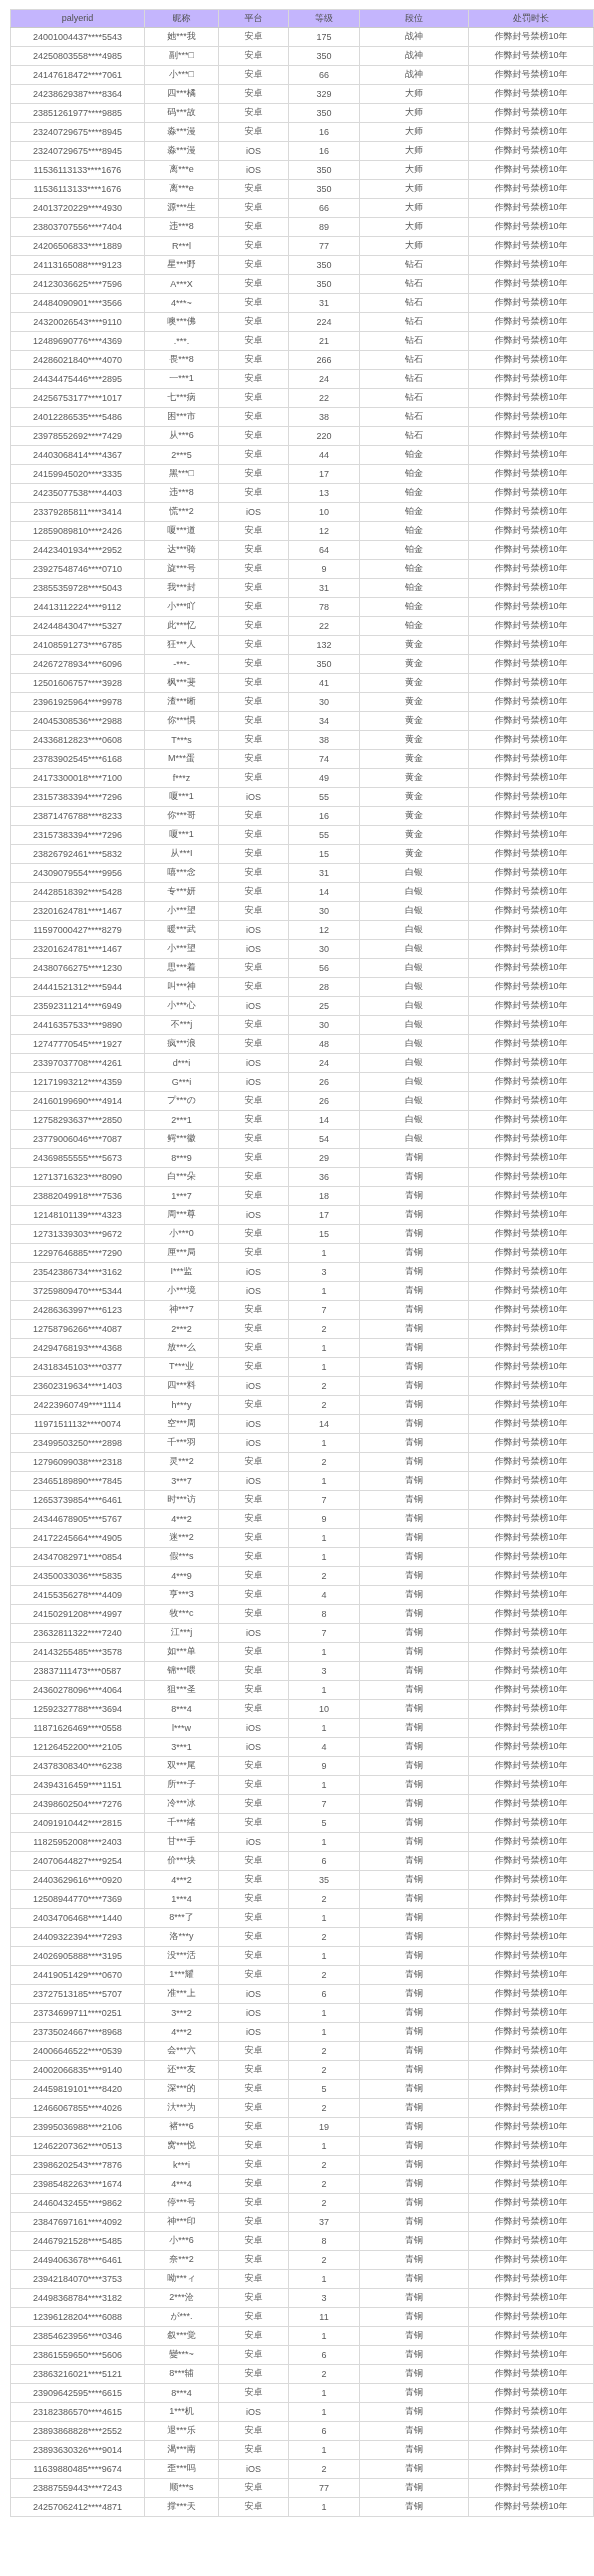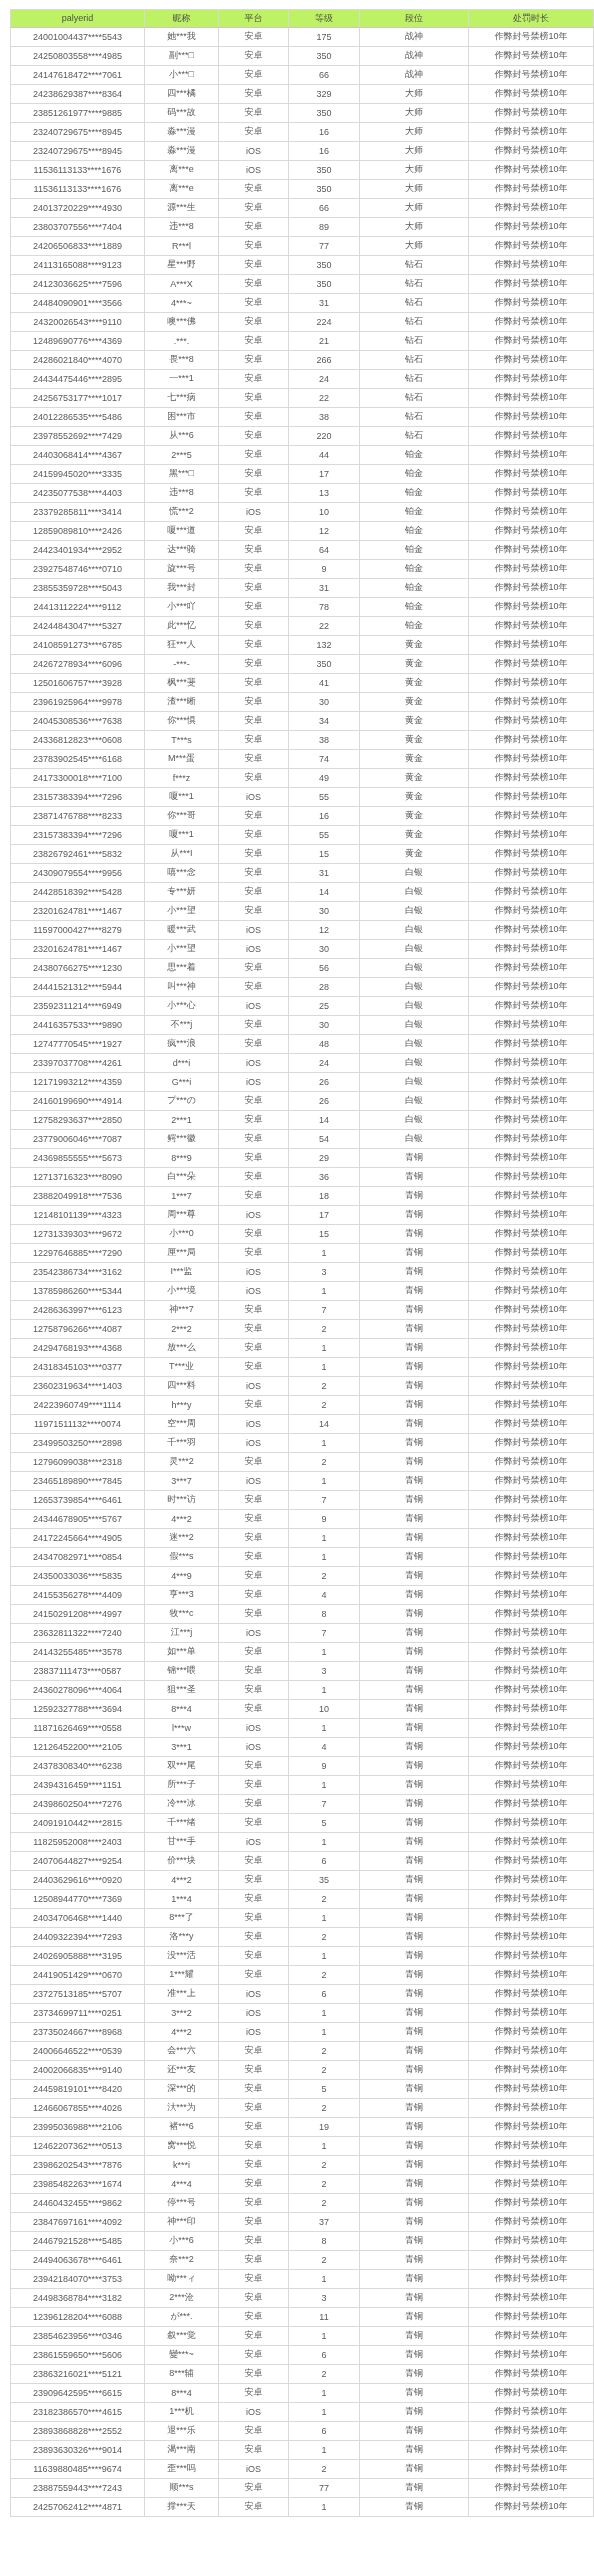--- a/index.html
+++ b/index.html
@@ -27,21 +27,21 @@
   table.ban-table td {
     border: 0.8px solid #d9d9d9;
     padding: 0 1.7px;
     text-align: center;
     vertical-align: middle;
     overflow: hidden;
     white-space: nowrap;
     font-weight: normal;
   }
   table.ban-table thead th {
-    background: #bef264;
+    background: #c4b5fd;
     height: 16.5px;
     color: #4f4f4f;
     border-bottom: 0.8px solid #c9c9c9;
   }
   table.ban-table tbody td {
     height: 18px;
     background: #ffffff;
   }
 </style>
 </head>
@@ -350,21 +350,21 @@
         </tr>
         <tr>
           <td>23961925964****9978</td>
           <td>渣***晰</td>
           <td>安卓</td>
           <td>30</td>
           <td>黄金</td>
           <td>作弊封号禁榜10年</td>
         </tr>
         <tr>
-          <td>24045308536****7638</td>
+          <td>24045308536****2988</td>
           <td>你***惧</td>
           <td>安卓</td>
           <td>34</td>
           <td>黄金</td>
           <td>作弊封号禁榜10年</td>
         </tr>
         <tr>
           <td>24336812823****0608</td>
           <td>T***s</td>
           <td>安卓</td>
@@ -590,21 +590,21 @@
         </tr>
         <tr>
           <td>23542386734****3162</td>
           <td>I***监</td>
           <td>iOS</td>
           <td>3</td>
           <td>青铜</td>
           <td>作弊封号禁榜10年</td>
         </tr>
         <tr>
-          <td>13785986260****5344</td>
+          <td>37259809470****5344</td>
           <td>小***境</td>
           <td>iOS</td>
           <td>1</td>
           <td>青铜</td>
           <td>作弊封号禁榜10年</td>
         </tr>
         <tr>
           <td>24286363997****6123</td>
           <td>神***7</td>
           <td>安卓</td>

